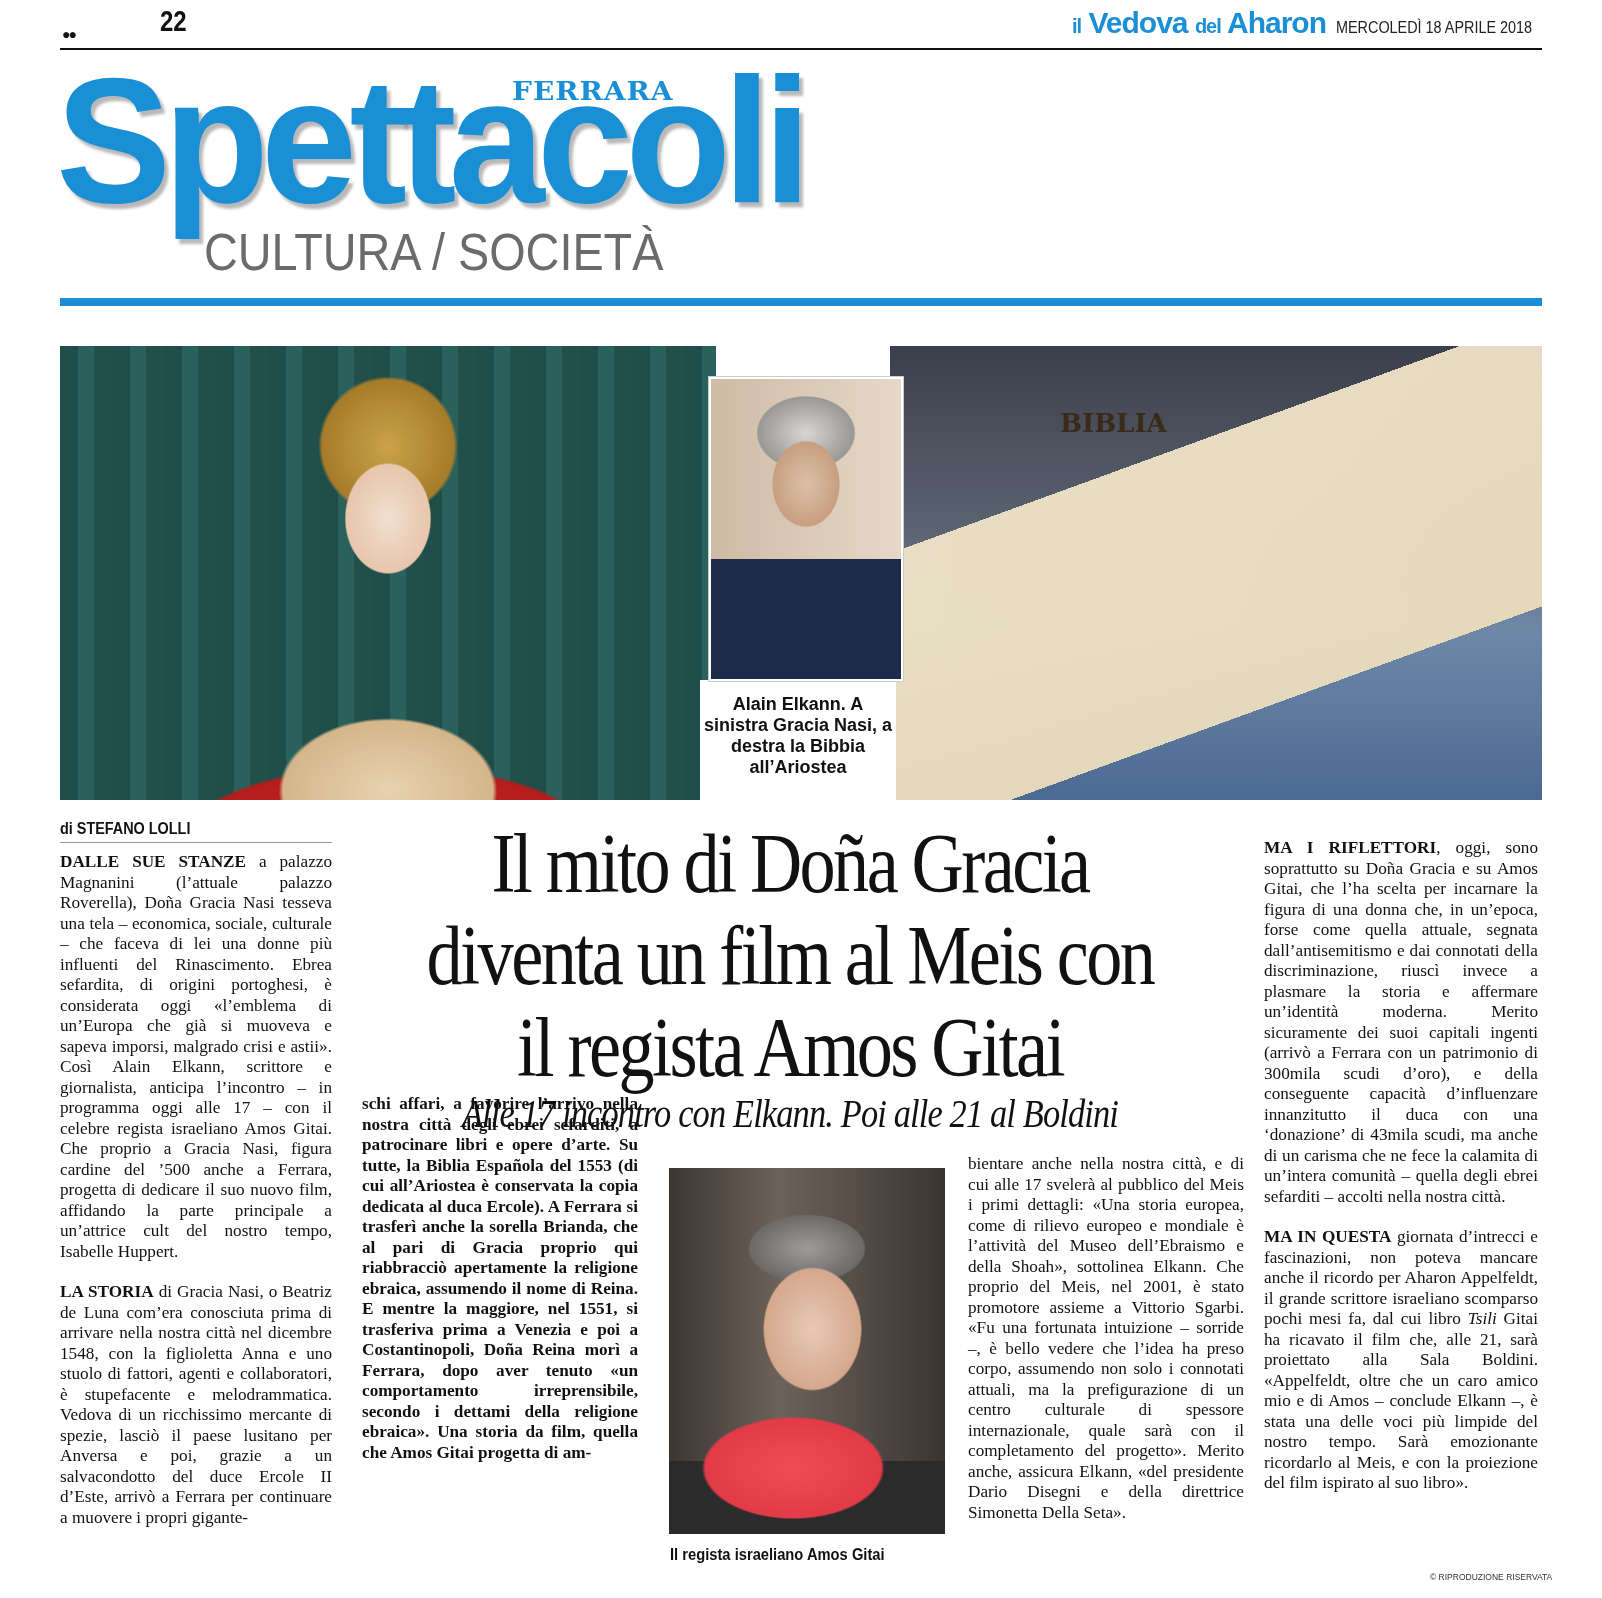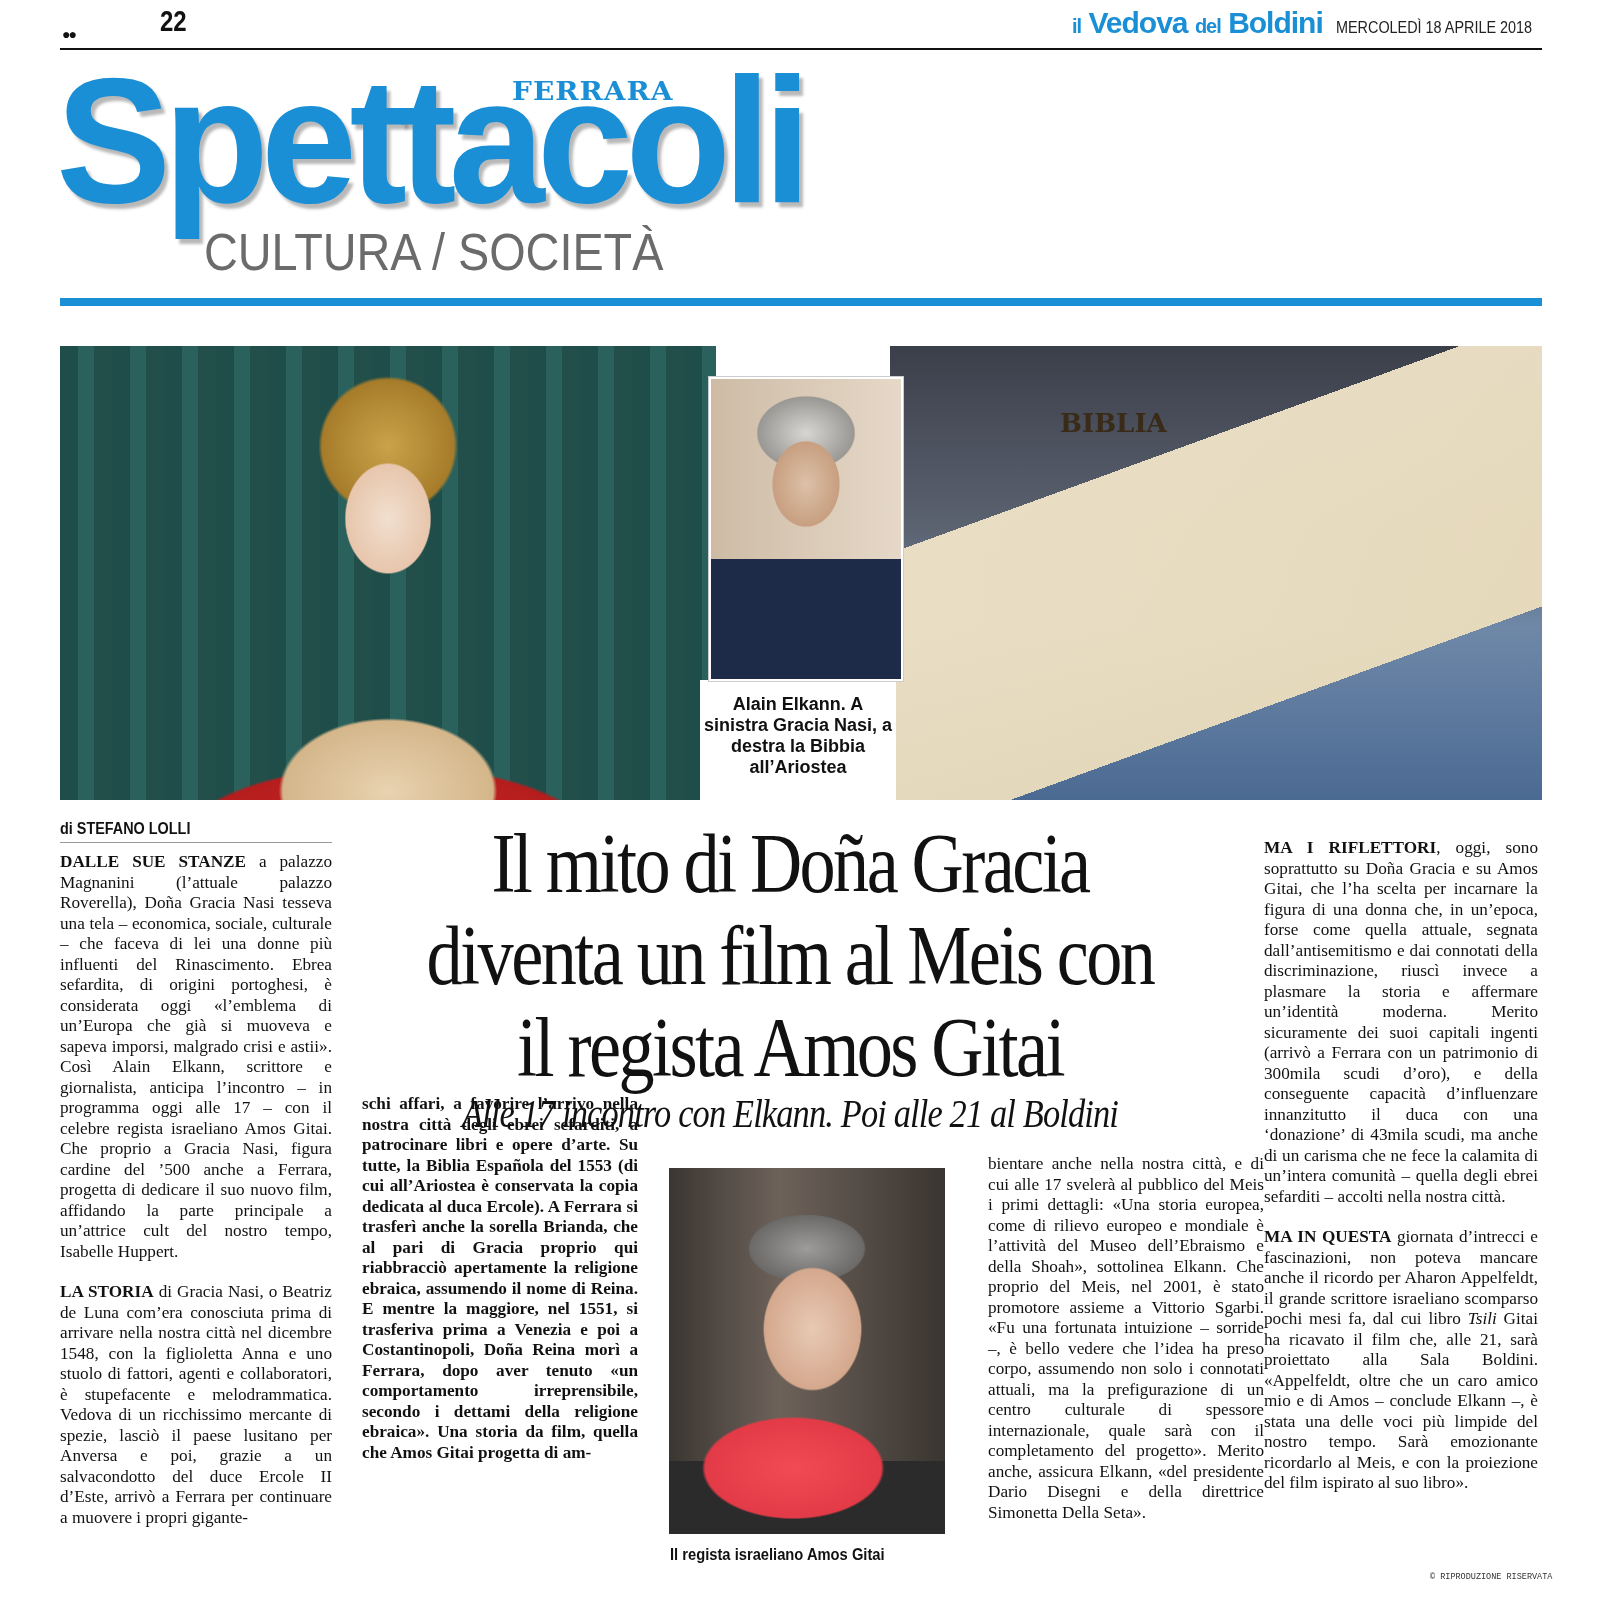--- a/index.html
+++ b/index.html
@@ -51,43 +51,43 @@
   
   .headline { left:360px; top:818px; width:860px; text-align:center; font-family:"Liberation Serif", serif; font-size:84px; line-height:92px; letter-spacing:-3px; transform:scaleX(0.86); transform-origin:center top; }
   .subhead { left:360px; top:1092px; width:860px; text-align:center; font-style:italic; font-size:40px; line-height:44px; letter-spacing:-1px; transform:scaleX(0.86); transform-origin:center top; }
 
   
   .col { font-size:17.2px; line-height:20.5px; text-align:justify; hyphens:manual; color:#111; }
   .col p { margin:0 0 20px 0; }
   .col b { font-weight:bold; }
   .c1 { left:60px; top:852px; width:272px; }
   .c2 { left:362px; top:1094px; width:276px;font-weight:bold; }
-  .c3 { left:968px; top:1154px; width:276px;margin-left:20px; }
+  .c3 { left:968px; top:1154px; width:276px; }
   .c4 { left:1264px; top:838px; width:274px; }
 
   .ph-gitai { left:669px; top:1168px; width:276px; height:366px; background:
       radial-gradient(ellipse 80px 100px at 52% 44%, #e8c9b4 0%, #d4a88d 60%, transparent 62%),
       radial-gradient(ellipse 95px 55px at 50% 22%, #9d9c9a 0%, #6b6a68 60%, transparent 62%),
       radial-gradient(ellipse 160px 90px at 45% 82%, #f24a55 0%, #e23b47 55%, transparent 57%),
       linear-gradient(180deg, transparent 80%, #2b2b2b 80%),
       linear-gradient(90deg, #3b3631 0%, #6d625a 40%, #3a3530 100%);
   }
   .cap-gitai { left:670px; top:1546px; font-family:"Liberation Sans", sans-serif; font-weight:bold; font-size:16px; white-space:nowrap; transform:scaleX(0.92); transform-origin:left; }
-  .copyright { left:1430px; top:1572px; font-family:Liberation Mono, monospace; font-size:8.5px; color:#333; white-space:nowrap; }
+  .copyright { left:1430px; top:1572px; font-family:Liberation Sans, sans-serif; font-size:8.5px; color:#333; white-space:nowrap; }
 </style>
 </head>
 <body>
 
 <div class="abs dots">●●</div>
 <div class="abs pageno">22</div>
 <div class="abs brand">
   <span class="small">il</span>
   <span>Vedova</span>
   <span class="small">del</span>
-  <span>Boldini</span>
+  <span>Aharon</span>
 </div>
 <div class="abs date">MERCOLEDÌ 18 APRILE 2018</div>
 <div class="abs rule-top"></div>
 
 <div class="abs section-title">Spettacoli</div>
 <div class="abs section-city">FERRARA</div>
 <div class="abs section-sub">CULTURA / SOCIETÀ</div>
 <div class="abs rule-blue"></div>
 
 <div class="abs photo ph-portrait" title="Ritratto di Gracia Nasi"></div>

